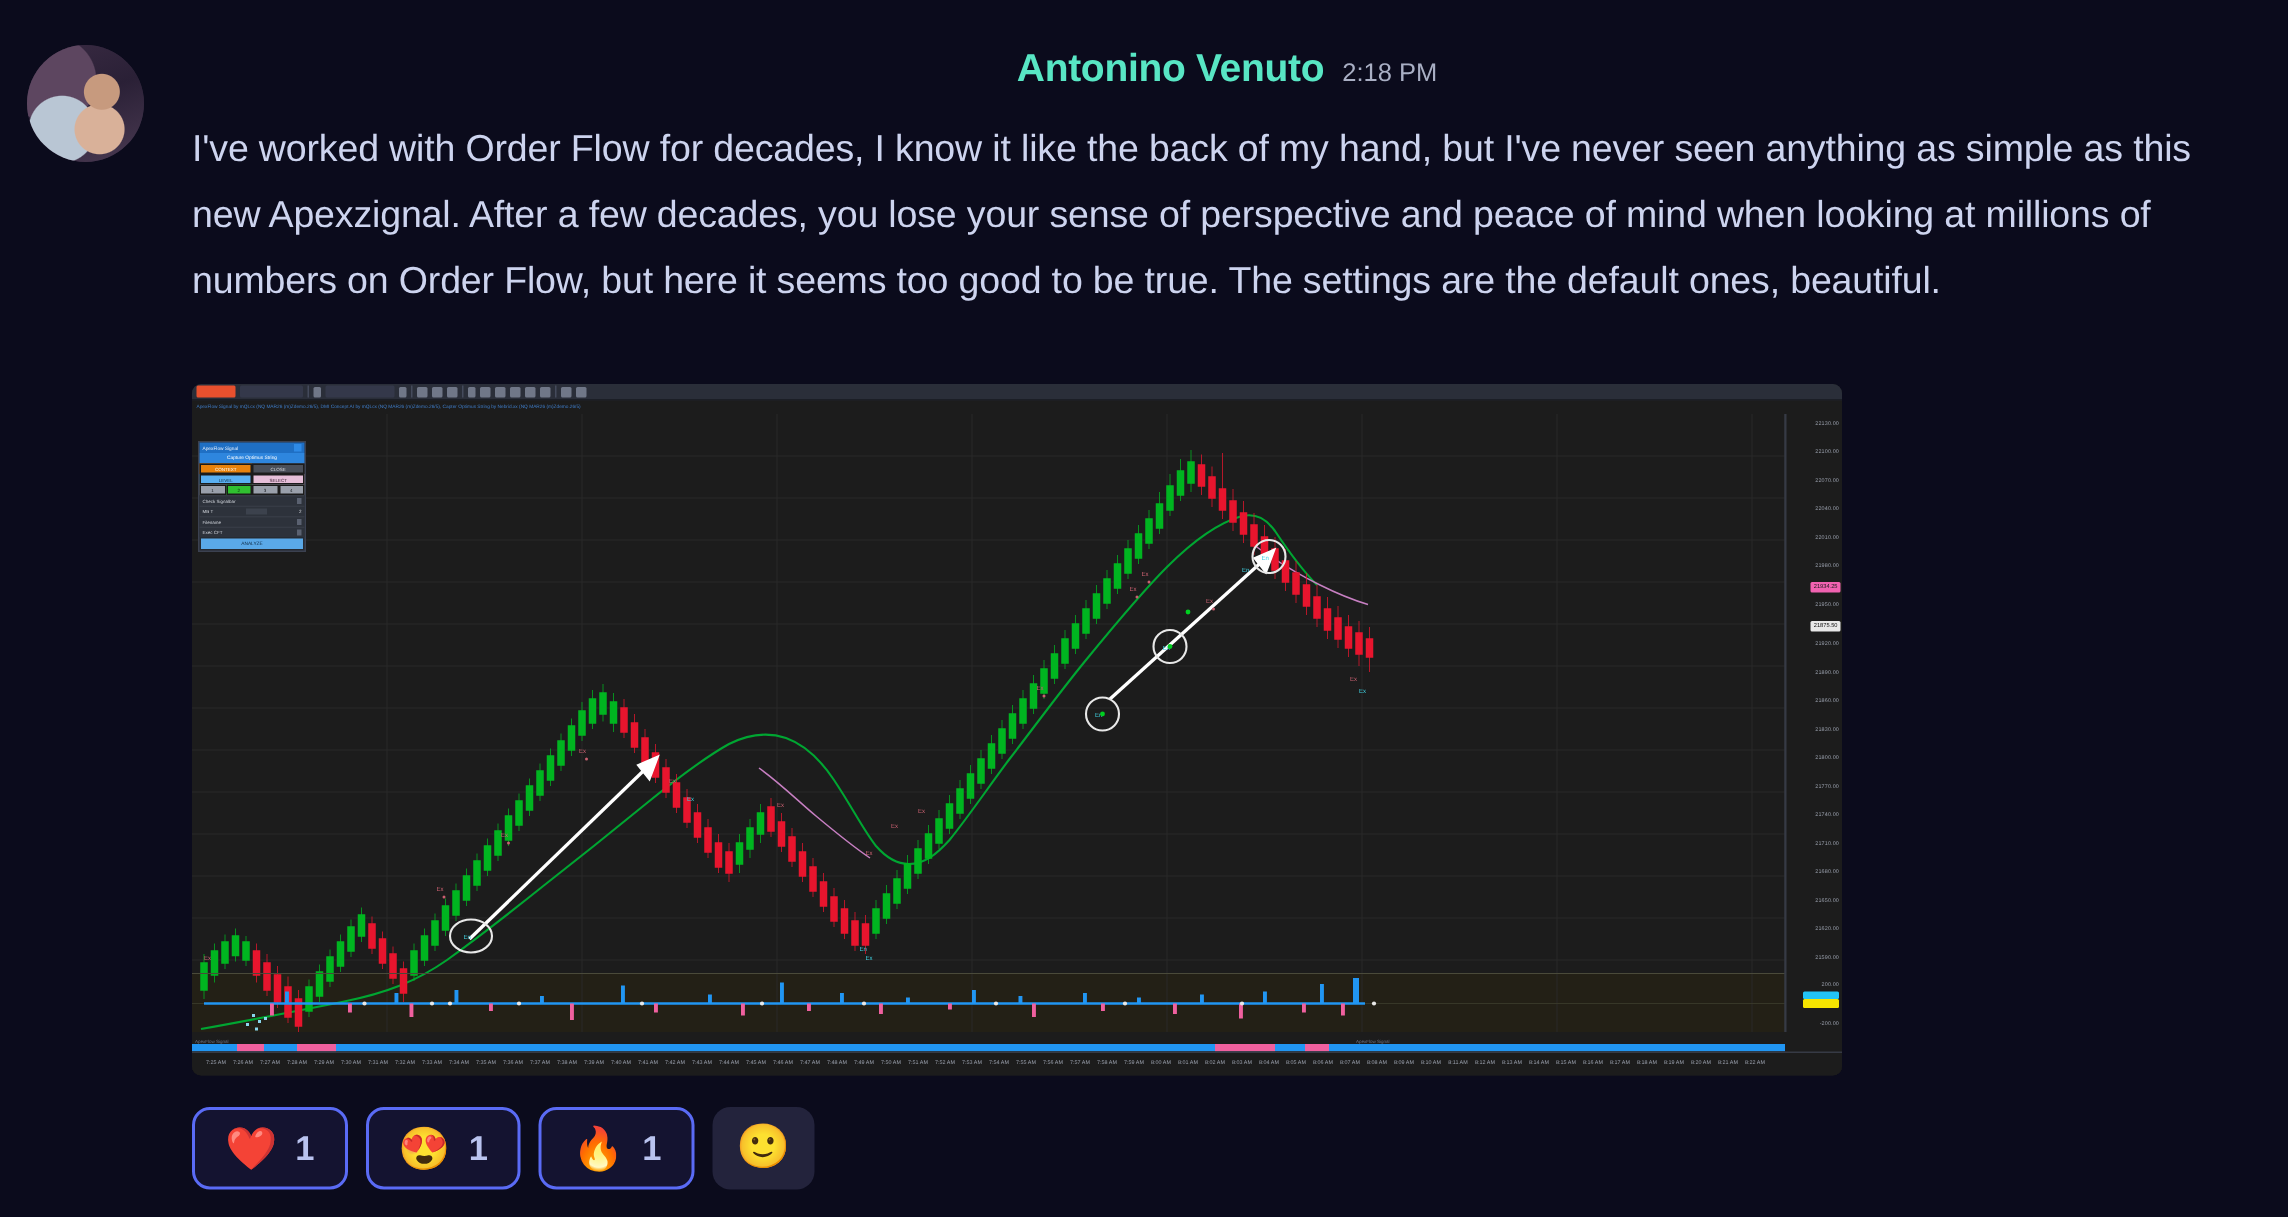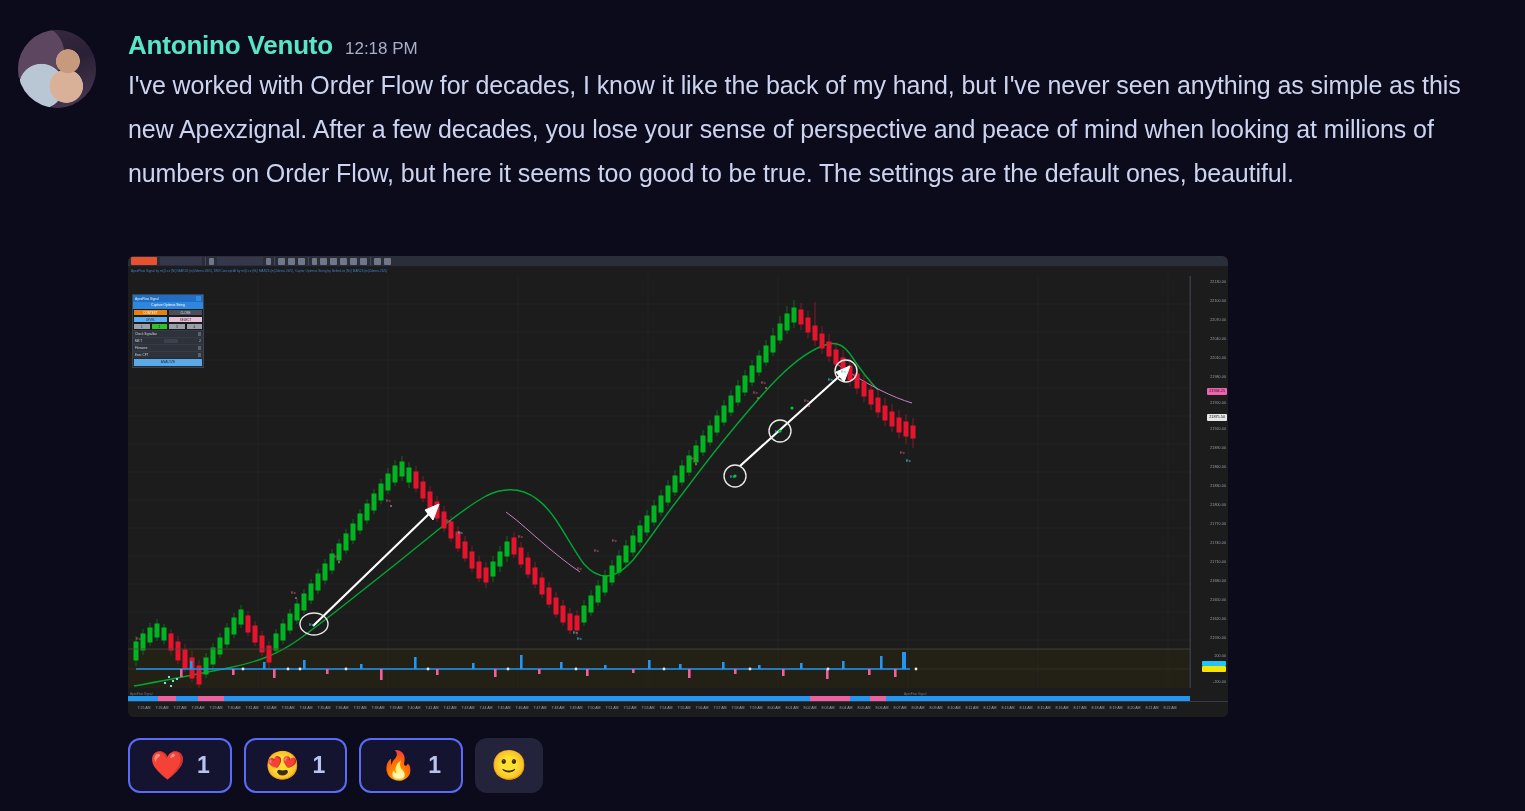--- a/index.html
+++ b/index.html
@@ -43,21 +43,22 @@
       linear-gradient(160deg, #3a2b43 0%, #2a2036 45%, #4a3a52 100%);
   }
   .msg-body {
     margin-left: 32px;
     width: 1380px;
   }
   .msg-head {
     display: flex;
     align-items: baseline;
     gap: 12px;
-    margin-bottom: 2px;
+    margin-bottom: 16px;
+    justify-content: center;
   }
   .author {
     color: #58e6c4;
     font-size: 26px;
     font-weight: 700;
     letter-spacing: -0.2px;
   }
   .timestamp {
     color: #a9afc4;
     font-size: 17px;
@@ -291,21 +292,21 @@
 
 <div id="app">
 
   <div class="msg-row">
     <div class="avatar">
       <div class="ph"></div>
     </div>
     <div class="msg-body">
       <div class="msg-head">
         <span class="author">Antonino Venuto</span>
-        <span class="timestamp">12:18 PM</span>
+        <span class="timestamp">2:18 PM</span>
       </div>
       <div class="msg-text">I've worked with Order Flow for decades, I know it like the back of my hand, but I've never seen anything as simple as this new Apexzignal. After a few decades, you lose your sense of perspective and peace of mind when looking at millions of numbers on Order Flow, but here it seems too good to be true. The settings are the default ones, beautiful.</div>
     </div>
   </div>
 
   <div class="chart-card">
 
     <div class="tv-toolbar">
       <div class="tv-logo"></div>
       <div class="tv-sym"></div>

